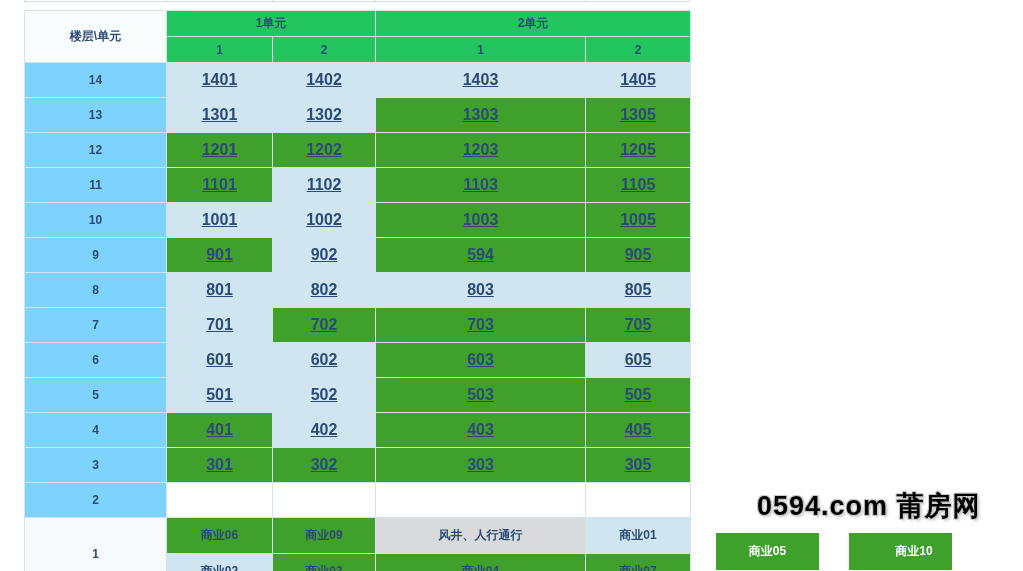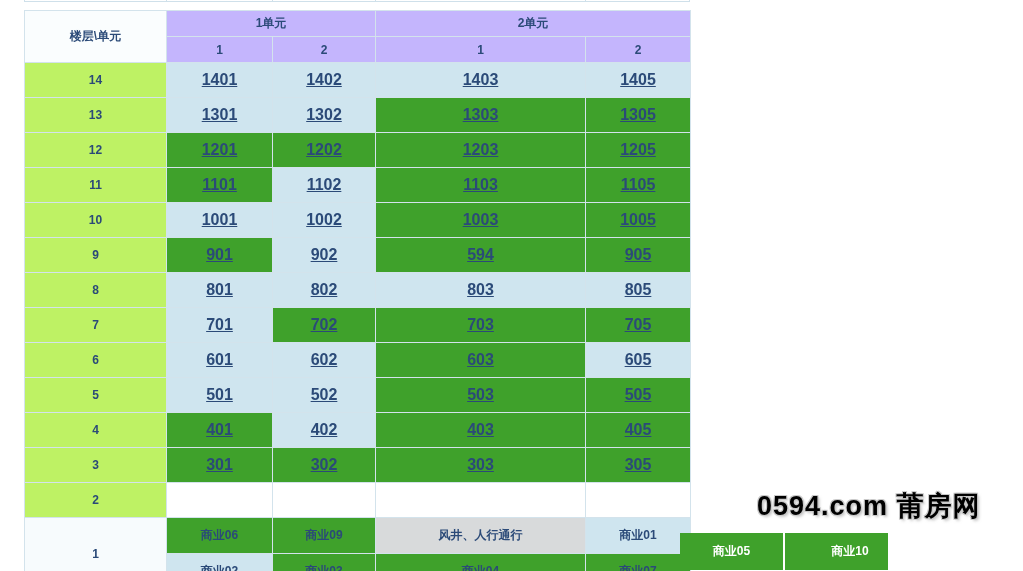--- a/index.html
+++ b/index.html
@@ -31,49 +31,50 @@
     border:1px solid #d3e3ec;
     text-align:center;
     vertical-align:middle;
     color:#2b4a78;
     font-weight:bold;
     padding:0;
     box-sizing:border-box;
   }
 
   .hdr{
-    background:#c4b5fd;
+    background:#22c55e;
     color:#32537e;
     font-size:12px;
     font-weight:bold;
     height:26px;
   }
   .hdr-corner{height:52px;background:#fafdfe;}
   .rowlabel{
-    background:#bef264;
+    background:#7dd3fc;
     color:#2b4a78;
     font-weight:bold;
     font-size:12px;
     height:20px;
   }
 
   .cell{height:35px;font-weight:bold;font-size:16px;text-decoration:underline;}
   .c-blue{background:#cfe5ef;color:#2f5185;border-color:#bcdbe8;}
   .c-green{background:#3fa12b;color:#ffffff;border-color:#3fa12b;}
   .c-gray{background:#d8dadb;color:#4a4a4a;border-color:#cfd1d2;margin-top:20px;}
   .c-empty{background:#ffffff;border-color:#dce9f0;}
 
   
   .r1-label{height:72px;background:#f7fbfd;}
   .comm{height:36px;font-size:12px;font-weight:bold;}
 
   
   #comm-overflow{
-    position:absolute;left:680px;top:533px;height:37px;
+    position:absolute;left:716px;top:533px;height:37px;
     display:flex;
+    gap:28px;
   }
   #comm-overflow .ocell{
     height:37px;
     background:#3fa12b;
     color:#ffffff;
     font-weight:bold;
     font-size:12px;
     display:flex;align-items:center;justify-content:center;
     border-right:2px solid #ffffff;
     box-sizing:border-box;

